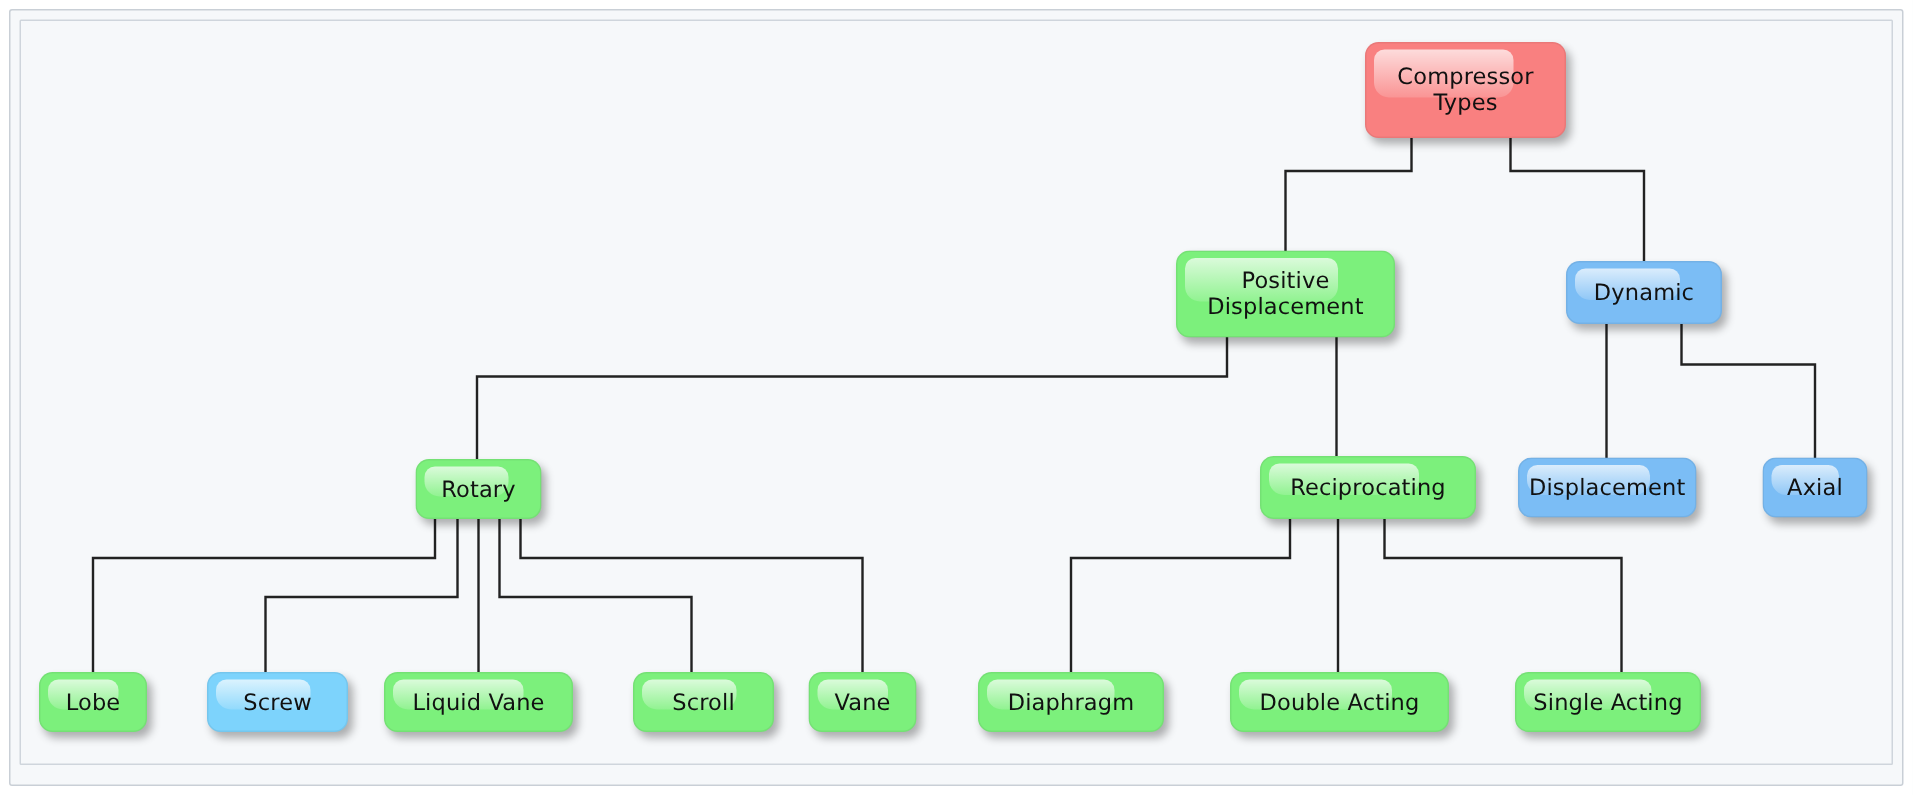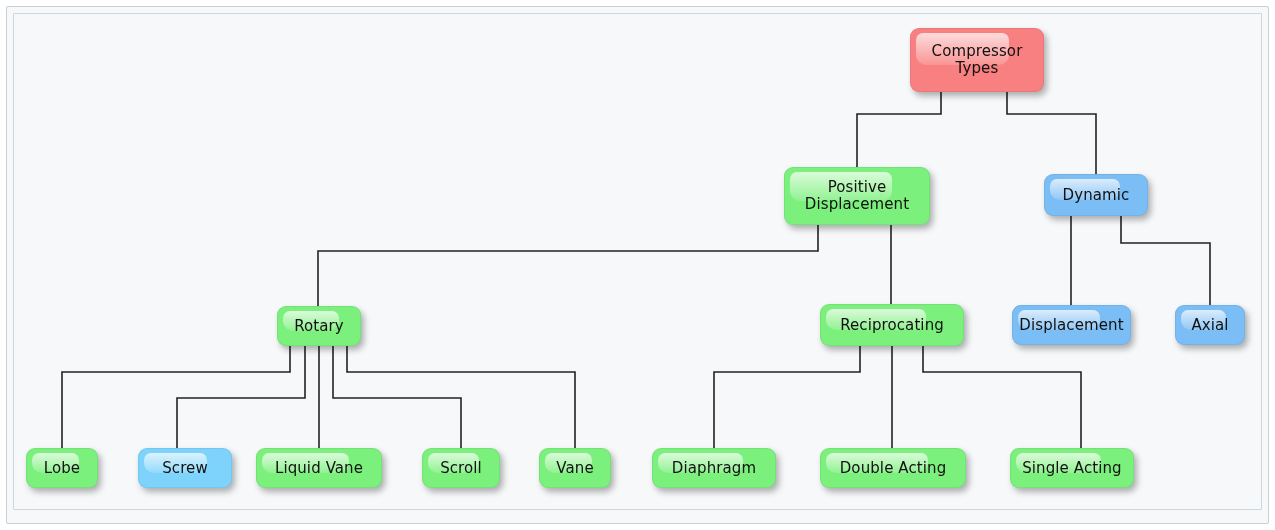--- a/index.html
+++ b/index.html
@@ -100,25 +100,25 @@
       <path d="M 923 346 L 923 372 L 1081 372 L 1081 448" fill="none" stroke="#222222" stroke-width="1.6" stroke-linecap="square" stroke-linejoin="miter"></path>
     </svg>
 
   <div id="canvas">
       <div class="node" style="left: 910px; top: 28px; width: 134px; height: 64px; background: rgb(249, 128, 128);"><div class="gloss"></div><span class="label">Compressor
 Types</span></div>
       <div class="node" style="left: 784px; top: 167px; width: 146px; height: 58px; background: rgb(124, 240, 124);"><div class="gloss"></div><span class="label">Positive
 Displacement</span></div>
       <div class="node" style="left: 1044px; top: 174px; width: 104px; height: 42px; background: rgb(123, 189, 245);"><div class="gloss"></div><span class="label">Dynamic</span></div>
       <div class="node" style="left: 277px; top: 306px; width: 84px; height: 40px; background: rgb(124, 240, 124);"><div class="gloss"></div><span class="label">Rotary</span></div>
-      <div class="node" style="left: 820px; top: 304px; width: 144px; height: 42px; background: rgb(124, 240, 124);"><div class="gloss"></div><span class="label">Reciprocating</span></div>
+      <div class="node" style="left: 840px; top: 304px; width: 144px; height: 42px; background: rgb(124, 240, 124);"><div class="gloss"></div><span class="label">Reciprocating</span></div>
       <div class="node" style="left: 1012px; top: 305px; width: 119px; height: 40px; background: rgb(123, 189, 245);"><div class="gloss"></div><span class="label">Displacement</span></div>
       <div class="node" style="left: 1175px; top: 305px; width: 70px; height: 40px; background: rgb(123, 189, 245); align-items: center;"><div class="gloss"></div><span class="label">Axial</span></div>
       <div class="node" style="left: 26px; top: 448px; width: 72px; height: 40px; background: rgb(124, 240, 124);"><div class="gloss"></div><span class="label">Lobe</span></div>
       <div class="node" style="left: 138px; top: 448px; width: 94px; height: 40px; background: #7dd3fc;"><div class="gloss"></div><span class="label">Screw</span></div>
       <div class="node" style="left: 256px; top: 448px; width: 126px; height: 40px; background: rgb(124, 240, 124);"><div class="gloss"></div><span class="label">Liquid Vane</span></div>
-      <div class="node" style="left: 422px; top: 448px; width: 78px; height: 40px; background: rgb(124, 240, 124);"><div class="gloss"></div><span class="label">Scroll</span></div>
+      <div class="node" style="left: 422px; top: 448px; width: 94px; height: 40px; background: rgb(124, 240, 124);"><div class="gloss"></div><span class="label">Scroll</span></div>
       <div class="node" style="left: 539px; top: 448px; width: 72px; height: 40px; background: rgb(124, 240, 124);"><div class="gloss"></div><span class="label">Vane</span></div>
       <div class="node" style="left: 652px; top: 448px; width: 124px; height: 40px; background: rgb(124, 240, 124);"><div class="gloss"></div><span class="label">Diaphragm</span></div>
       <div class="node" style="left: 820px; top: 448px; width: 146px; height: 40px; background: rgb(124, 240, 124);"><div class="gloss"></div><span class="label">Double Acting</span></div>
       <div class="node" style="left: 1010px; top: 448px; width: 124px; height: 40px; background: rgb(124, 240, 124);"><div class="gloss"></div><span class="label">Single Acting</span></div>
     </div>
 </div>
 
 </body></html>

